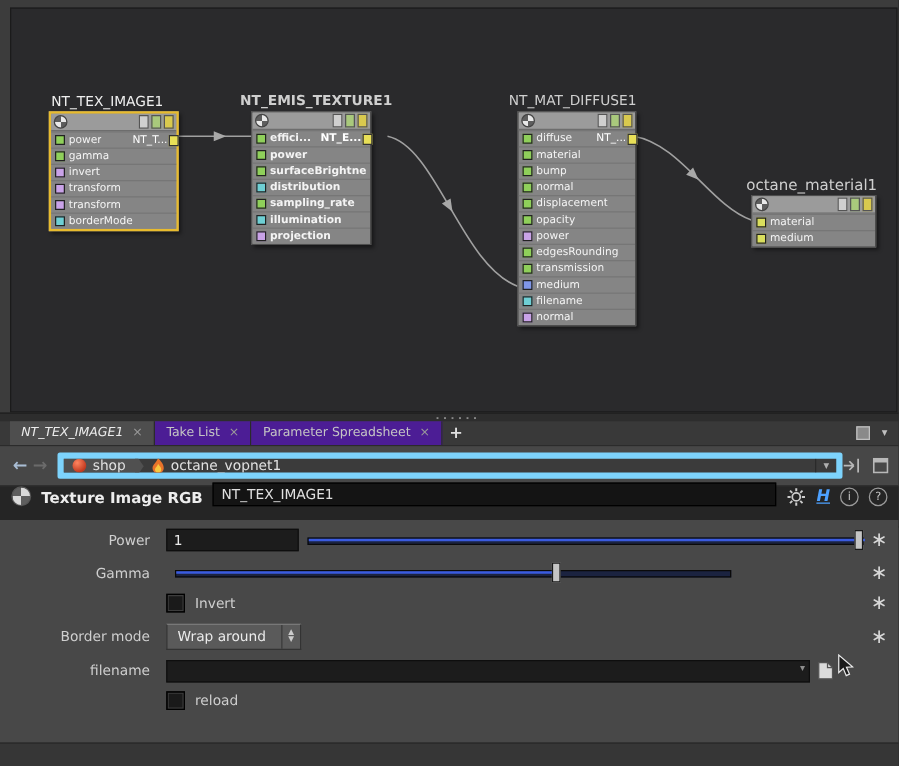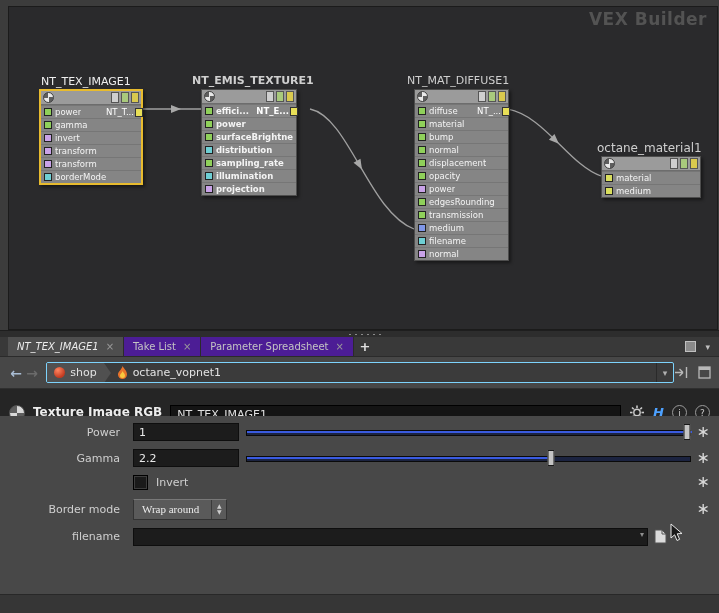--- a/index.html
+++ b/index.html
@@ -41,34 +41,34 @@
   .addtab{width:22px;display:flex;align-items:center;justify-content:center;color:#e0e0e0;font-size:13px;font-weight:bold;}
   .tabbar-right{margin-left:auto;display:flex;align-items:center;gap:9px;padding:0 9px;}
   .winicon{width:9px;height:9px;border:1px solid #c0c0c0;background:#8a8a8a;}
   .caret{color:#c0c0c0;font-size:9px;}
 
   
   .navbar{position:absolute;left:0;top:357px;width:719px;height:32px;background:#474747;border-bottom:1px solid #2f2f2f;
           display:flex;align-items:center;padding:0 8px;box-sizing:border-box;}
   .navarrow{width:18px;text-align:center;font-size:14px;font-weight:bold;}
   .navarrow.back{color:#a9bdd4;} .navarrow.fwd{color:#6b6b6b;}
-  .pathbox{margin-left:6px;width:701px;height:21px;background:#3b3b3b;border:1px solid #7dd3fc;border-radius:2px;
+  .pathbox{margin-left:6px;width:701px;height:21px;background:#3b3b3b;border:5px solid #7dd3fc;border-radius:2px;
            display:flex;align-items:center;overflow:hidden;box-sizing:border-box;}
   .pseg1{display:flex;align-items:center;gap:5px;background:#505050;height:100%;padding:0 7px;}
   .shop-icon{width:11px;height:11px;border-radius:50%;background:radial-gradient(circle at 35% 30%,#ff8560,#c23a20 70%);flex:none;}
   .bc-arrow{width:0;height:0;border-left:7px solid #505050;border-top:10px solid transparent;border-bottom:10px solid transparent;}
   .pseg2{display:flex;align-items:center;gap:5px;padding:0 6px;}
   .plabel-txt{font-size:11px;color:#e2e2e2;white-space:nowrap;}
   .pathbox .sp{flex:1;}
   .pcaret{width:16px;height:100%;border-left:1px solid #2a2a2a;display:flex;align-items:center;justify-content:center;color:#b0b0b0;font-size:9px;}
   .nav-right{margin-left:auto;display:flex;align-items:center;gap:8px;}
 
   
   .paramheader{position:absolute;left:0;top:389px;width:719px;height:27px;background:#252525;border-bottom:1px solid #171717;
-               display:flex;align-items:flex-start;gap:8px;padding:16px 9px;box-sizing:border-box;}
+               display:flex;align-items:flex-end;gap:8px;padding:16px 9px;box-sizing:border-box;}
   .phicon{width:14px;height:14px;border-radius:50%;flex:none;border:1px solid #555;
           background:conic-gradient(#d9d9d9 0 90deg,#5e5e5e 90deg 180deg,#d9d9d9 180deg 270deg,#5e5e5e 270deg);}
   .phtitle{font-size:12px;font-weight:bold;color:#ededed;white-space:nowrap;}
   .phname{flex:1;height:17px;background:#141414;border:1px solid #000;color:#e0e0e0;font-size:11px;padding:0 6px;
           font-family:"DejaVu Sans",sans-serif;}
   .hbtn{color:#4da1ff;font-weight:bold;font-style:italic;font-size:13px;text-decoration:underline;}
   .circ{width:13px;height:13px;border:1px solid #9a9a9a;border-radius:50%;color:#cacaca;font-size:9px;
         display:flex;align-items:center;justify-content:center;flex:none;}
 
   
@@ -78,37 +78,36 @@
   .pfield{width:94px;height:16px;background:#1c1c1c;border:1px solid #0e0e0e;color:#eaeaea;font-size:11px;padding:0 5px;flex:none;
           font-family:"DejaVu Sans",sans-serif;}
   .slider{position:relative;width:445px;height:16px;margin-left:7px;flex:none;}
   .groove{position:absolute;left:0;right:0;top:6px;height:4px;background:#1b2340;border:1px solid #0a0a0a;}
   .gfill{position:absolute;left:1px;top:7px;height:2px;background:#3a5be0;}
   .shandle{position:absolute;top:0;width:7px;height:16px;background:#c4c4c4;border:1px solid #191919;transform:translateX(-50%);box-sizing:border-box;}
   .star{margin-left:auto;margin-right:9px;color:#d8d8d8;font-size:16px;line-height:16px;}
   .cb{width:13px;height:13px;background:#1a1a1a;border:1px solid #000;box-shadow:inset 0 0 0 1px #3d3d3d;flex:none;}
   .cblab{margin-left:8px;font-size:11px;color:#cfcfcf;}
   .dd{height:19px;background:#5a5a5a;border:1px solid #333;border-top-color:#787878;display:flex;align-items:stretch;flex:none;}
-  .ddtext{display:flex;align-items:center;padding:0 12px 0 8px;font-size:11px;color:#ececec;font-family:Liberation Serif, serif;}
+  .ddtext{display:flex;align-items:center;padding:0 12px 0 8px;font-size:11px;color:#ececec;}
   .ddspin{width:14px;border-left:1px solid #3a3a3a;display:flex;flex-direction:column;align-items:center;justify-content:center;color:#cccccc;font-size:6px;line-height:6px;}
   .ffwrap{position:relative;flex:none;}
   .ffield{width:494px;height:16px;background:#1c1c1c;border:1px solid #0e0e0e;color:#eaeaea;font-size:11px;padding:0 14px 0 5px;
           font-family:"DejaVu Sans",sans-serif;box-sizing:content-box;}
   .fcaret{position:absolute;right:4px;top:4px;color:#8e8e8e;font-size:8px;}
   .fileicon{margin-left:6px;flex:none;}
   .cursor{position:absolute;left:670px;top:107px;}
   .footer{position:absolute;left:0;top:594px;width:719px;height:19px;background:#363636;border-top:1px solid #282828;}
 </style>
 </head>
 <body>
 
 <div class="screen">
 
   <div class="network">
-    <div class="watermark">VEX Builder</div>
 
     <svg class="wires" viewBox="0 0 710 324">
       <path d="M132,102 C155,102 182,102 207,102" stroke="#a0a0a0" stroke-width="1.3" fill="none"></path>
       <polygon points="-6,-4 4,0 -6,4" fill="#a8a8a8" transform="translate(168,102)"></polygon>
       <path d="M301,102 C340,110 360,205 405,222" stroke="#a0a0a0" stroke-width="1.3" fill="none"></path>
       <polygon points="-6,-4 4,0 -6,4" fill="#a8a8a8" transform="translate(351,159) rotate(60)"></polygon>
       <path d="M498,102 C535,108 560,158 592,169" stroke="#a0a0a0" stroke-width="1.3" fill="none"></path>
       <polygon points="-6,-4 4,0 -6,4" fill="#a8a8a8" transform="translate(547,134) rotate(44)"></polygon>
     </svg>
 
@@ -355,21 +354,20 @@
       <div class="slider">
         <span class="groove"></span>
         <span class="gfill" style="width: 100%;"></span>
         <span class="shandle" style="left: 99%;"></span>
       </div>
       <span class="star">∗</span>
     </div>
 
     <div class="prow" style="top:33px;">
       <span class="plab">Gamma</span>
-      <input class="pfield" value="2.2" style="">
       <div class="slider">
         <span class="groove"></span>
         <span class="gfill" style="width: 68.5%;"></span>
         <span class="shandle" style="left: 68.5%;"></span>
       </div>
       <span class="star">∗</span>
     </div>
 
     <div class="prow" style="top:57px;">
       <span class="plab"></span>
@@ -395,20 +393,25 @@
       <span class="ffwrap">
         <input class="ffield" value="" style="">
         <span class="fcaret">▾</span>
       </span>
       <svg class="fileicon" width="13" height="15" viewBox="0 0 13 15">
         <path d="M1 1 H8 L12 5 V14 H1 Z" fill="#dcdcdc" stroke="#555" stroke-width="1"></path>
         <path d="M8 1 V5 H12" fill="none" stroke="#555" stroke-width="1"></path>
       </svg>
     </div>
 
+    <div class="prow" style="top:135px;">
+      <span class="plab"></span>
+      <span class="cb"></span>
+      <span class="cblab">reload</span>
+    </div>
 
     <svg class="cursor" width="13" height="19" viewBox="0 0 13 19">
       <path d="M1 1 L1 15 L4.6 11.8 L7 17.5 L9.6 16.3 L7.2 10.8 L12 10.5 Z" fill="#1a1a1a" stroke="#e8e8e8" stroke-width="1"></path>
     </svg>
   </div>
 
   <div class="footer"></div>
 </div>
 
 </body></html>

